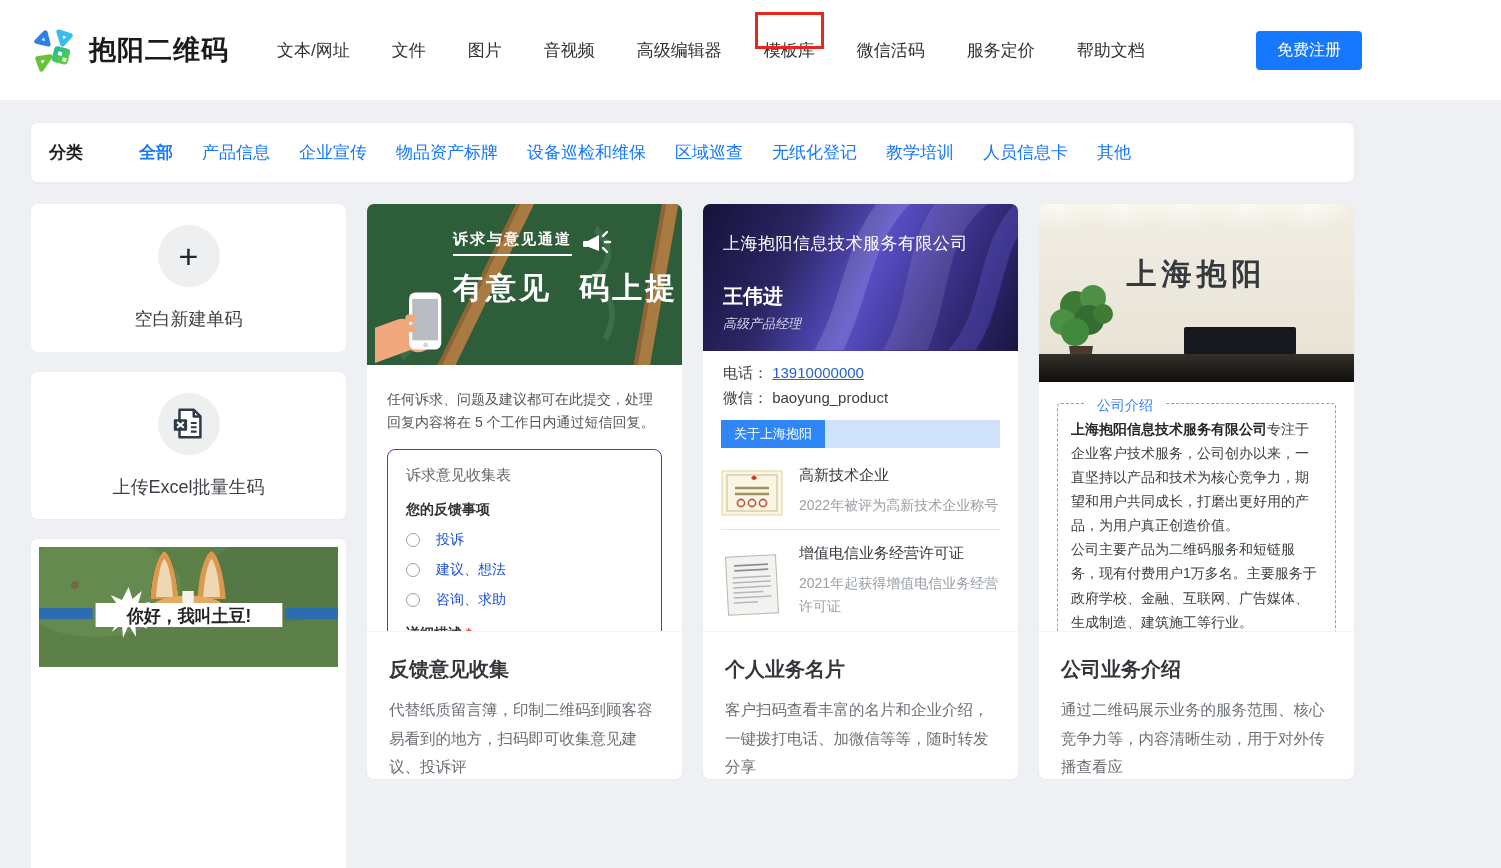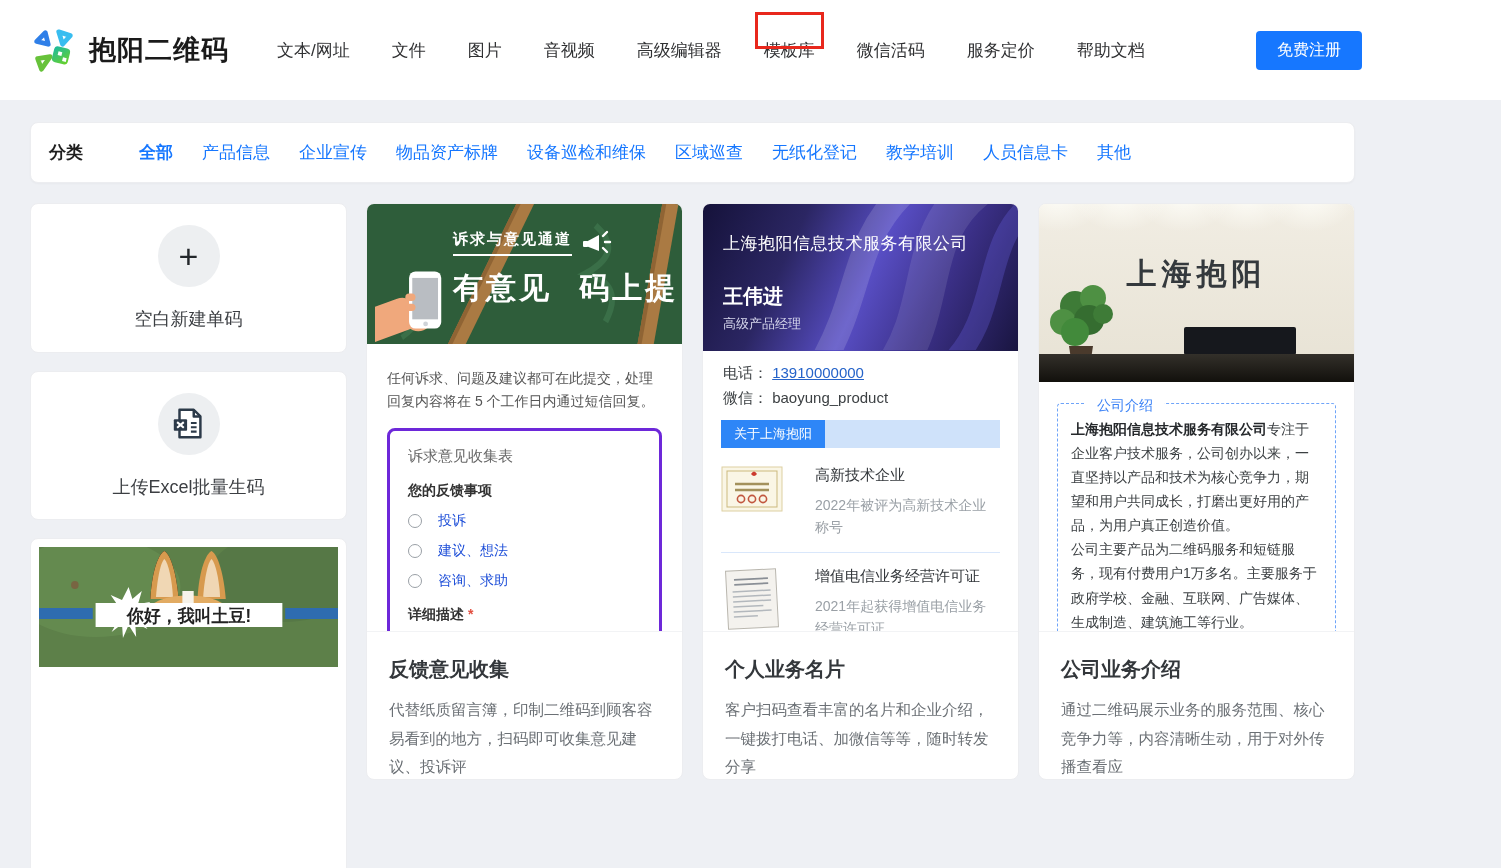--- a/index.html
+++ b/index.html
@@ -40,56 +40,56 @@
   .plus-glyph { font-size:34px; color:#23272b; font-weight:400; line-height:1; }
   .action-label { font-size:18px; color:#3c3f43; }
 
   .tcard { height:577px; display:flex; flex-direction:column; overflow:hidden; cursor:pointer; }
   .preview { height:428px; overflow:hidden; position:relative; flex:none; border-bottom:1px solid #f2f3f5; }
   .tfooter { padding:16px 22px 0; }
   .tfooter h3 { font-size:20px; font-weight:700; color:#33373b; margin-top:8px; }
   .tfooter p { font-size:15.5px; color:#6b7075; line-height:1.85; margin-top:13px; }
 
   
-  .banner { height:140px; background:#2e5d3a; position:relative; overflow:hidden; }
+  .banner { height:161px; background:#2e5d3a; position:relative; overflow:hidden; }
   .beam { position:absolute; background:#aa7a43; border-left:4px solid #8f6434; }
   .beam.b1 { width:16px; height:210px; left:116px; top:-35px; transform:rotate(26deg); }
   .beam.b2 { width:16px; height:190px; right:16px; top:-25px; transform:rotate(10deg); }
   .scribbles { position:absolute; inset:0; }
   .bn-center { position:absolute; left:86px; top:26px; color:#fff; }
   .bn-tagrow { display:flex; align-items:flex-end; gap:10px; }
   .bn-tagline { font-size:15px; font-weight:700; letter-spacing:2px;
     border-bottom:2px solid #fff; padding-bottom:5px; }
   .bn-headline { font-size:30px; font-weight:700; letter-spacing:3px; word-spacing:16px; margin-top:12px; }
   .hand-phone { position:absolute; left:8px; bottom:-8px; }
   .fb-body { padding:15px 20px 0; }
   .fb-title { font-size:19px; font-weight:700; color:#222; }
   .fb-desc { font-size:14px; color:#555; line-height:1.65; margin-top:8px; }
-  .form-box { margin-top:15px; border:3px solid #6d28d9; border-radius:8px; padding:16px 18px; }
+  .form-box { margin-top:15px; border:1px solid #6d28d9; border-radius:8px; padding:16px 18px; }
   .form-title { font-size:15px; color:#666; }
   .form-label { font-size:14px; font-weight:700; color:#333; margin-top:16px; }
   .radio-row { display:flex; align-items:center; gap:16px; font-size:14px; color:#1d4ed8; margin-top:12px; }
   .radio { width:14px; height:14px; border:1px solid #9aa0a6; border-radius:50%; flex:none; }
   .req { color:#e25041; }
 
   
   .biz-img { height:147px; padding:14px 20px; color:#fff; position:relative; overflow:hidden;
     background:linear-gradient(115deg,#15123a 0%,#2b2663 28%,#584ec4 52%,#3a2f85 74%,#191540 100%); }
   .biz-img svg { position:absolute; inset:0; }
   .biz-company { position:relative; font-size:17px; margin-top:14px; letter-spacing:.5px; }
   .biz-name { position:relative; font-size:20px; font-weight:700; margin-top:28px; }
-  .biz-role { position:relative; font-size:13px; color:#d6d7ec; margin-top:5px; }
+  .biz-role { position:relative; font-size:13px; color:#d6d7ec; margin-top:5px;font-style:italic; }
   .contacts { padding:13px 20px 4px; font-size:15px; }
   .c-row { margin-top:6px; color:#3c4043; }
   .c-row:first-child { margin-top:0; }
   .c-link { color:#2563c9; text-decoration:underline; }
   .tab-bar { margin:8px 18px 0; background:#cfe2fa; display:flex; }
   .tab-chip { background:#2e86f7; color:#fff; font-size:13px; padding:5px 13px; white-space:nowrap; }
   .cert-list { padding:4px 18px 0; }
-  .cert-row { display:flex; gap:32px; padding:14px 0 13px; align-items:flex-start; }
+  .cert-row { display:flex; gap:16px; padding:14px 0 13px; align-items:flex-end; }
   .cert-row.bordered { border-top:1px solid #d9e7fb; }
   .cert-info { flex:1; }
   .cert-title { font-size:15px; color:#33373b; }
   .cert-desc { font-size:14px; color:#9aa0a6; margin-top:9px; line-height:1.6; }
 
   
   .office { height:178px; position:relative; overflow:hidden;
     background:linear-gradient(#f1ede3,#e7e2d4); }
   .office-lights { position:absolute; inset:0; background:
     radial-gradient(ellipse 70px 55px at 6% -6%, rgba(255,255,250,.95), rgba(255,255,250,0) 70%),

